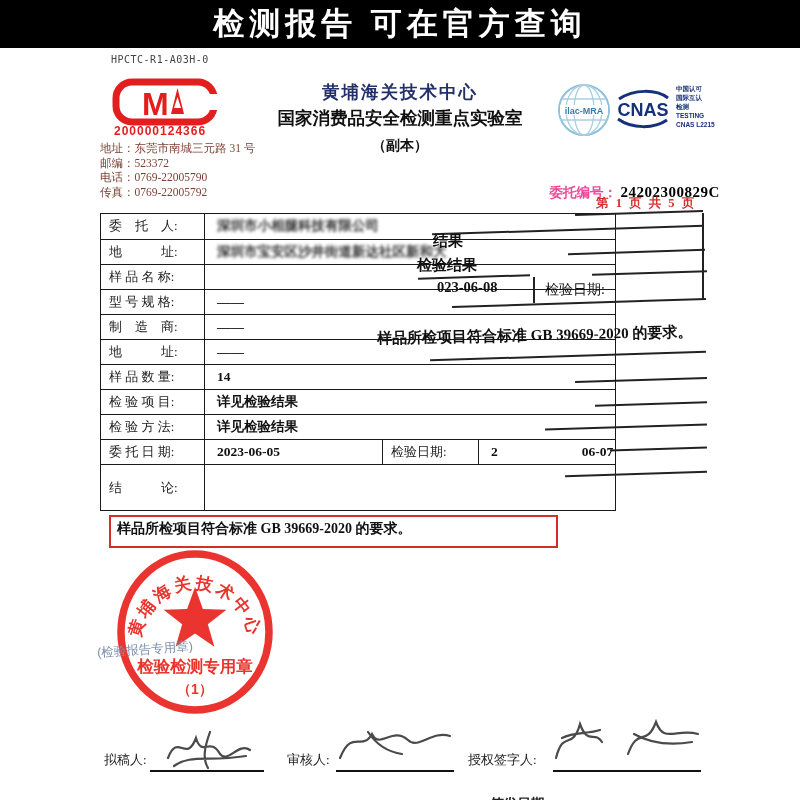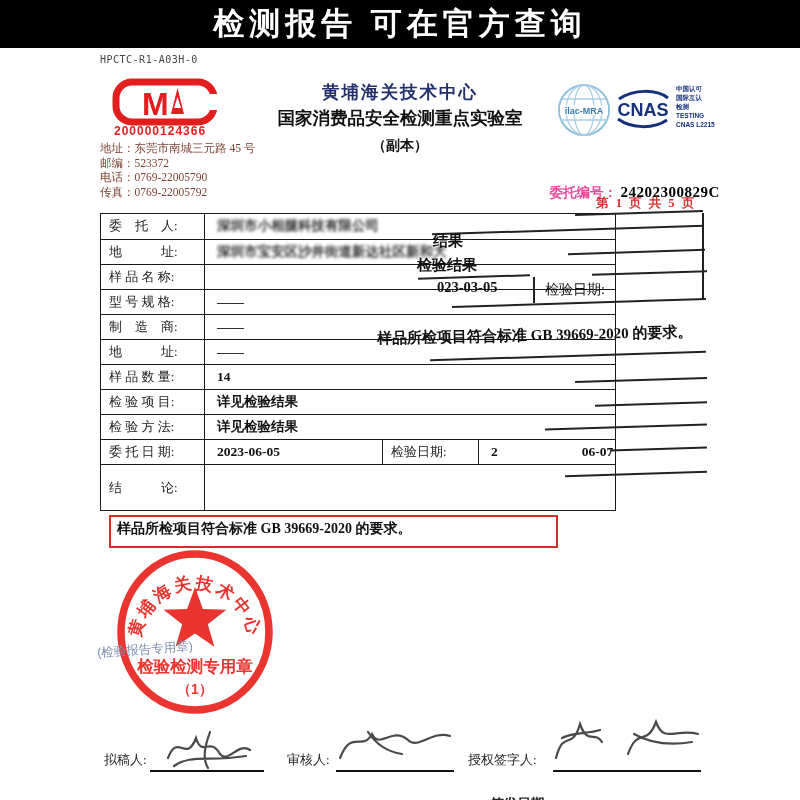--- a/index.html
+++ b/index.html
@@ -5,21 +5,21 @@
   html,body{margin:0;padding:0;background:#fff;}
   #page{position:relative;width:800px;height:800px;background:#fff;overflow:hidden;
         font-family:"Liberation Serif","DejaVu Serif",serif;color:#111;}
 
   
   .banner{position:absolute;left:0;top:0;width:800px;height:48px;background:#000;}
   .banner span{display:block;text-align:center;line-height:48px;color:#fff;
     font-family:"Liberation Sans","DejaVu Sans",sans-serif;font-weight:700;
     font-size:31px;letter-spacing:5px;}
 
-  .doc-code{position:absolute;left:100px;top:54px;font-family:"DejaVu Sans Mono",monospace;
+  .doc-code{position:absolute;left:111px;top:54px;font-family:"DejaVu Sans Mono",monospace;
     font-size:10px;color:#444;letter-spacing:0.5px;}
 
   
   .cma{position:absolute;left:112px;top:78px;}
   .cma-num{position:absolute;left:114px;top:124px;color:#e31e1e;font-weight:700;
     font-size:12px;font-family:"Liberation Sans",sans-serif;letter-spacing:1px;}
 
   
   .contact{position:absolute;left:100px;top:141px;font-size:11.5px;color:#7b4233;line-height:14.5px;}
   .contact .row{white-space:pre;}
@@ -96,21 +96,21 @@
 
   <svg class="cma" width="108" height="48" viewBox="0 0 108 48">
     <rect x="4" y="4" width="98" height="40" rx="16" fill="none" stroke="#e31e1e" stroke-width="7"></rect>
     <rect x="96" y="16" width="12" height="16" fill="#ffffff"></rect>
     <text x="30" y="37" font-family="Liberation Sans, sans-serif" font-weight="bold" font-size="32" fill="#e31e1e">M</text>
     <path d="M72 36 L59 36 L65.5 10 Z M65.5 19 L62 30 L69 30 Z" fill="#e31e1e"></path>
   </svg>
   <div class="cma-num">200000124366</div>
 
   <div class="contact">
-    <div class="row"><span>地址：</span><span>东莞市南城三元路 45 号</span></div>
+    <div class="row"><span>地址：</span><span>东莞市南城三元路 31 号</span></div>
     <div class="row"><span>邮编：</span><span>523372</span></div>
     <div class="row"><span>电话：</span><span>0769-22005790</span></div>
     <div class="row"><span>传真：</span><span>0769-22005792</span></div>
   </div>
 
   <div class="chead">
     <div class="org">黄埔海关技术中心</div>
     <div class="lab">国家消费品安全检测重点实验室</div>
     <div class="copy">（副本）</div>
   </div>
@@ -208,21 +208,21 @@
     <div class="gline" style="left:540px;top:103px;width:66px;"></div>
     <div class="gline" style="left:330px;top:159px;width:276px;"></div>
     <div class="gline" style="left:475px;top:183px;width:132px;"></div>
     <div class="gline" style="left:495px;top:207px;width:112px;"></div>
     <div class="gline" style="left:445px;top:230px;width:162px;"></div>
     <div class="gline" style="left:510px;top:252px;width:97px;"></div>
     <div class="gline" style="left:465px;top:277px;width:142px;"></div>
     <div class="gvline" style="left:433px;top:81px;height:26px;"></div>
     <div class="gtext" style="left:333px;top:36px;">结果</div>
     <div class="gtext" style="left:317px;top:60px;">检验结果</div>
-    <div class="gtext" style="left:337px;top:83px;font-size:14.5px;">023-03-05</div>
+    <div class="gtext" style="left:337px;top:83px;font-size:14.5px;">023-06-08</div>
     <div class="gtext norm" style="left:445px;top:85px;">检验日期:</div>
     <div class="gtext" style="left:277px;top:130px;transform:rotate(-1.2deg);">样品所检项目符合标准 GB 39669-2020 的要求。</div>
   </div>
 
   <svg class="stamp" width="210" height="175" viewBox="0 0 210 175">
     <defs>
       <path id="arcpath" d="M 44,102 A 56,60 0 1 1 156,102" fill="none"></path>
     </defs>
     <ellipse cx="100" cy="85" rx="74" ry="78" fill="none" stroke="#e8231d" stroke-width="7.5" opacity="0.92"></ellipse>
     <polygon points="100,40 107.9,62.1 131.4,62.8 112.8,77.2 119.4,99.7 100,86.5 80.6,99.7 87.2,77.2 68.6,62.8 92.1,62.1" fill="#e8231d" opacity="0.92"></polygon>

